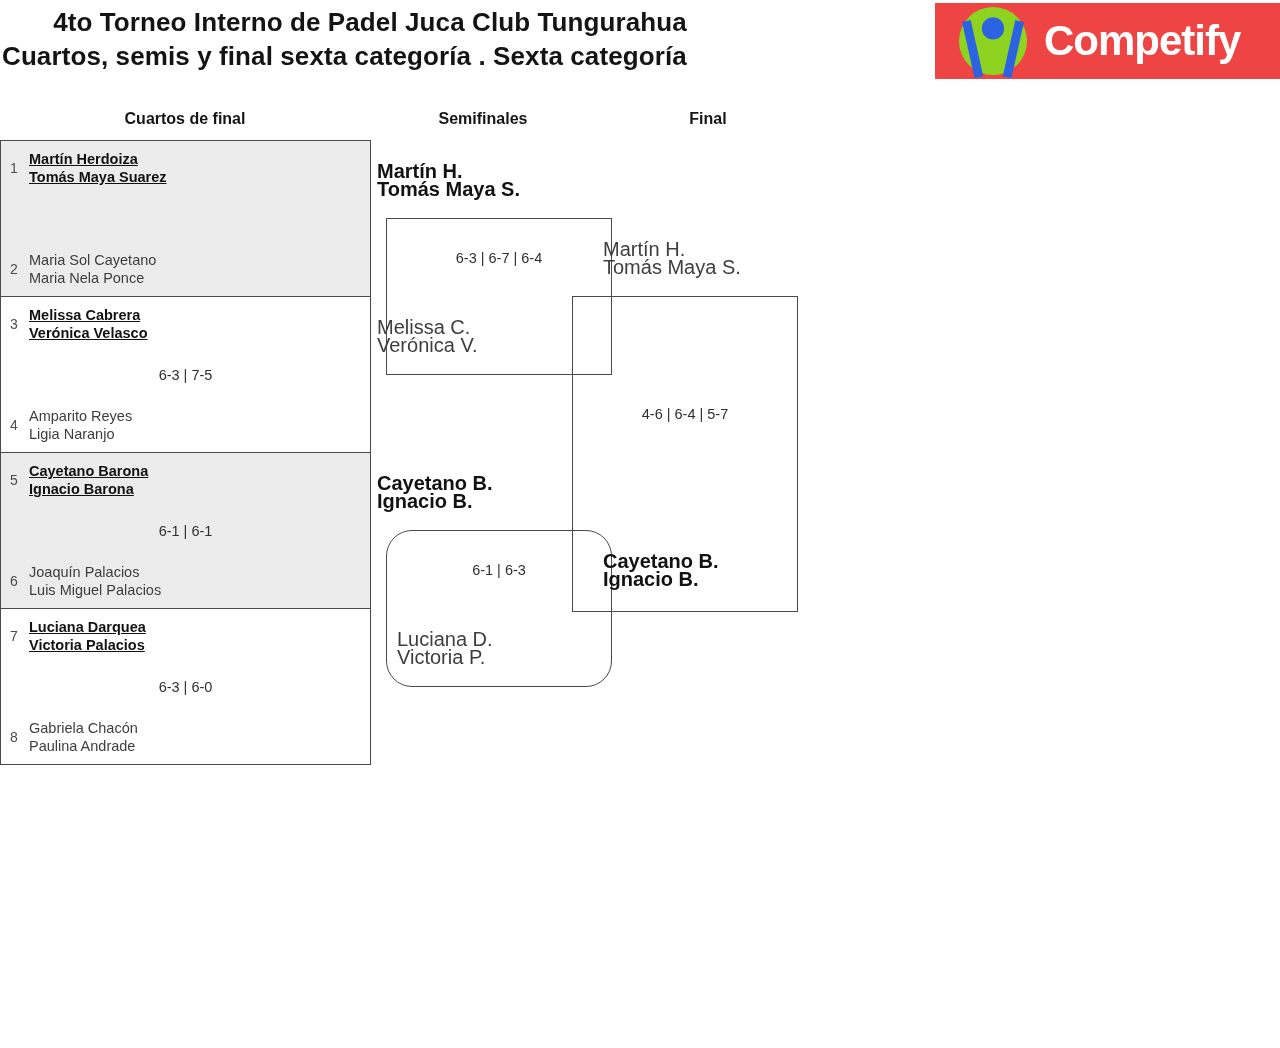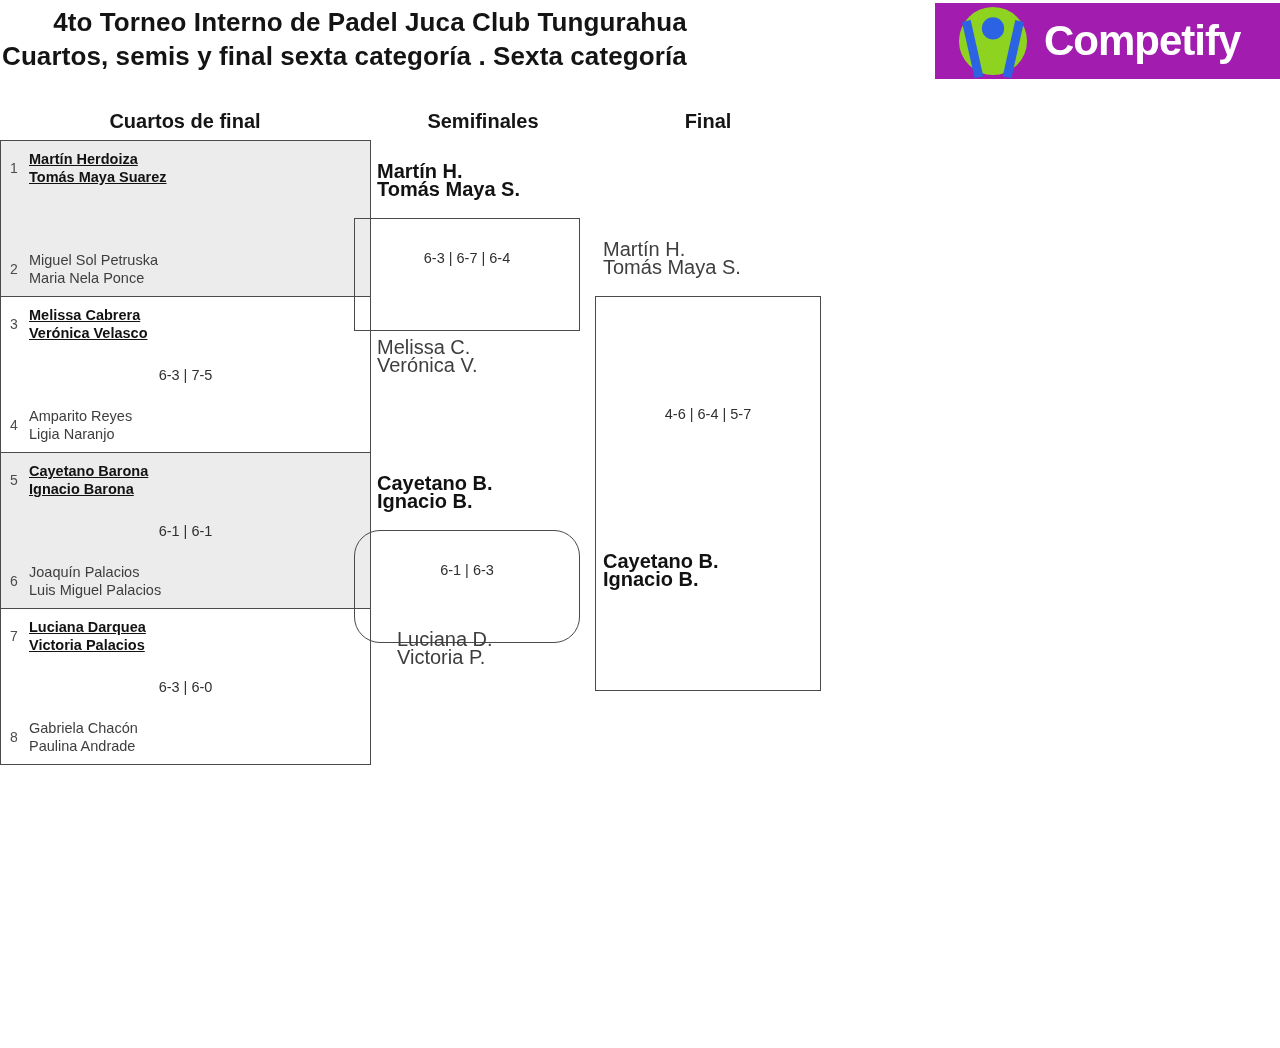--- a/index.html
+++ b/index.html
@@ -14,53 +14,53 @@
 
   
   .title {
     position: absolute; left: 2px; top: 5px;
     font-size: 26px; line-height: 34px; font-weight: 700;
     color: #141414; letter-spacing: 0.1px; text-align: right;
   }
   .logo {
     position: absolute; left: 935px; top: 3px;
     width: 345px; height: 76px;
-    background: #a21caf;
+    background: #ef4444;
     display: flex; align-items: center;
   }
   .logo-icon { margin-left: 21px; flex: none; }
   .logo-text {
     color: #ffffff; font-weight: 700; font-size: 42px;
     margin-left: 14px; letter-spacing: -1px;
   }
 
   
   .round-h {
     position: absolute; top: 110px;
-    font-size: 20px; font-weight: 700; color: #151515;
+    font-size: 16px; font-weight: 700; color: #151515;
     text-align: center;
   }
   .rh-qf { left: 0px;   width: 370px; }
   .rh-sf { left: 370px; width: 226px; }
   .rh-f  { left: 595px; width: 226px; }
 
   
   .match-box {
     position: absolute;
     border: 1px solid #4a4a4a;
     box-sizing: border-box;
     background: transparent;
   }
   .qf { left: 0; width: 371px; height: 157px; background: #ffffff; }
   .qf.gray { background: #ececec; }
   .qf1 { top: 140px; } .qf2 { top: 296px; } .qf3 { top: 452px; } .qf4 { top: 608px; }
 
-  .sf { left: 354px; width: 226px; height: 113px; }
+  .sf { left: 386px; width: 226px; height: 157px; }
   .sf1 { top: 218px; } .sf2 { top: 530px; border-radius: 26px; }
-  .final-box { left: 595px; top: 296px; width: 226px; height: 395px; }
+  .final-box { left: 572px; top: 296px; width: 226px; height: 316px; }
 
   
   .team { position: absolute; left: 9px; display: flex; align-items: center; }
   .team.t1 { top: 9px; }
   .team.t2 { bottom: 9px; }
   .seed { width: 19px; font-size: 14px; color: #4c4c4c; flex: none; }
   .names { font-size: 14.5px; line-height: 18px; }
   .nl { display: block; }
   .team.winner .names { font-weight: 700; color: #121212; text-decoration: underline; }
   .team.loser  .names { color: #3e3e3e; }
@@ -75,21 +75,21 @@
   .final-box .score { top: 109px; }
 
   
   .team-label {
     position: absolute;
     font-size: 20px; line-height: 18px;
   }
   .team-label.bold { font-weight: 700; color: #121212; }
   .team-label.reg  { color: #3e3e3e; }
   .lbl-sf1w { left: 377px; top: 162px; }
-  .lbl-sf1l { left: 377px; top: 318px; margin-top: 20px; }
+  .lbl-sf1l { left: 377px; top: 318px; }
   .lbl-sf2w { left: 377px; top: 474px; }
   .lbl-sf2l { left: 377px; top: 630px; margin-left: 20px; }
   .lbl-fw   { left: 603px; top: 240px; }
   .lbl-fc   { left: 603px; top: 552px; }
 </style>
 </head>
 <body>
 
 <div class="title">
   <div>4to Torneo Interno de Padel Juca Club Tungurahua</div>
@@ -114,21 +114,21 @@
   <div class="team t1 winner">
     <span class="seed">1</span>
     <span class="names">
       <span class="nl">Martín Herdoiza</span>
       <span class="nl">Tomás Maya Suarez</span>
     </span>
   </div>
   <div class="team t2 loser">
     <span class="seed">2</span>
     <span class="names">
-      <span class="nl">Miguel Sol Petruska</span>
+      <span class="nl">Maria Sol Cayetano</span>
       <span class="nl">Maria Nela Ponce</span>
     </span>
   </div>
 </div>
 
 <div class="match-box qf qf2">
   <div class="team t1 winner">
     <span class="seed">3</span>
     <span class="names">
       <span class="nl">Melissa Cabrera</span>

